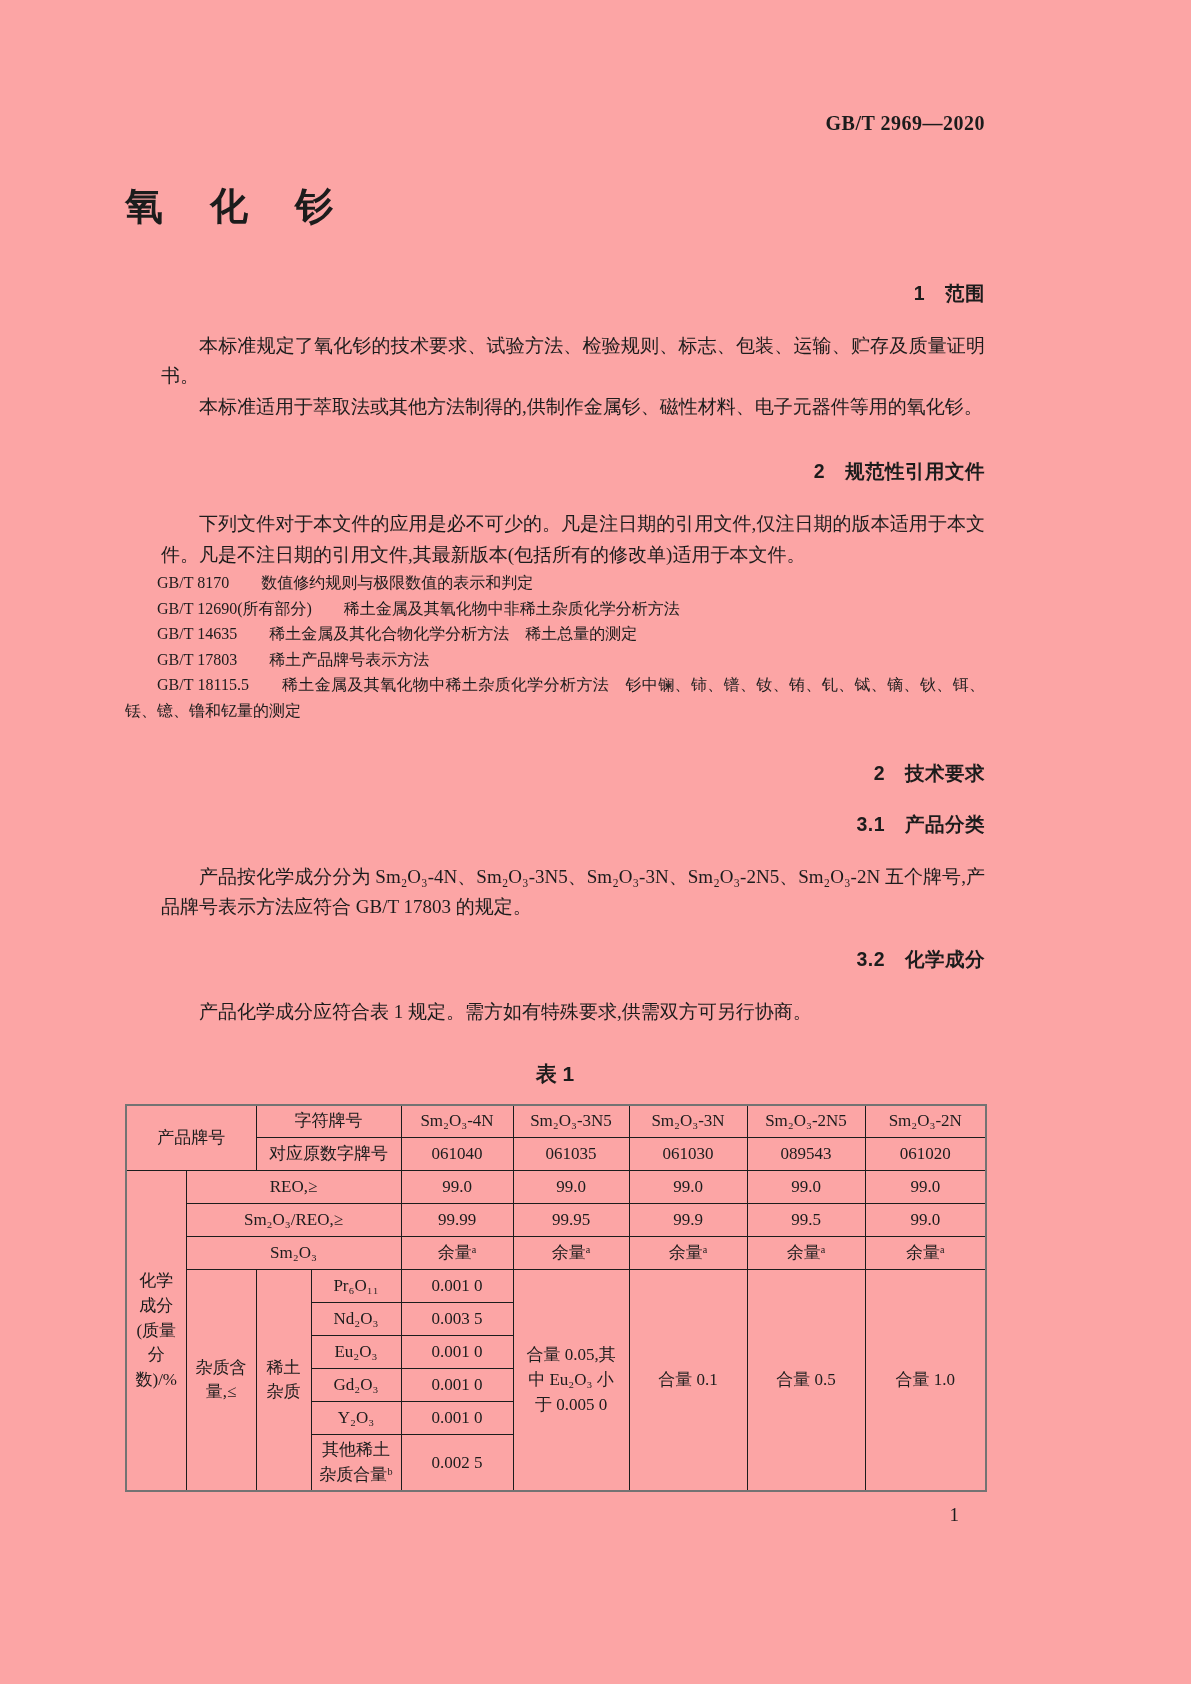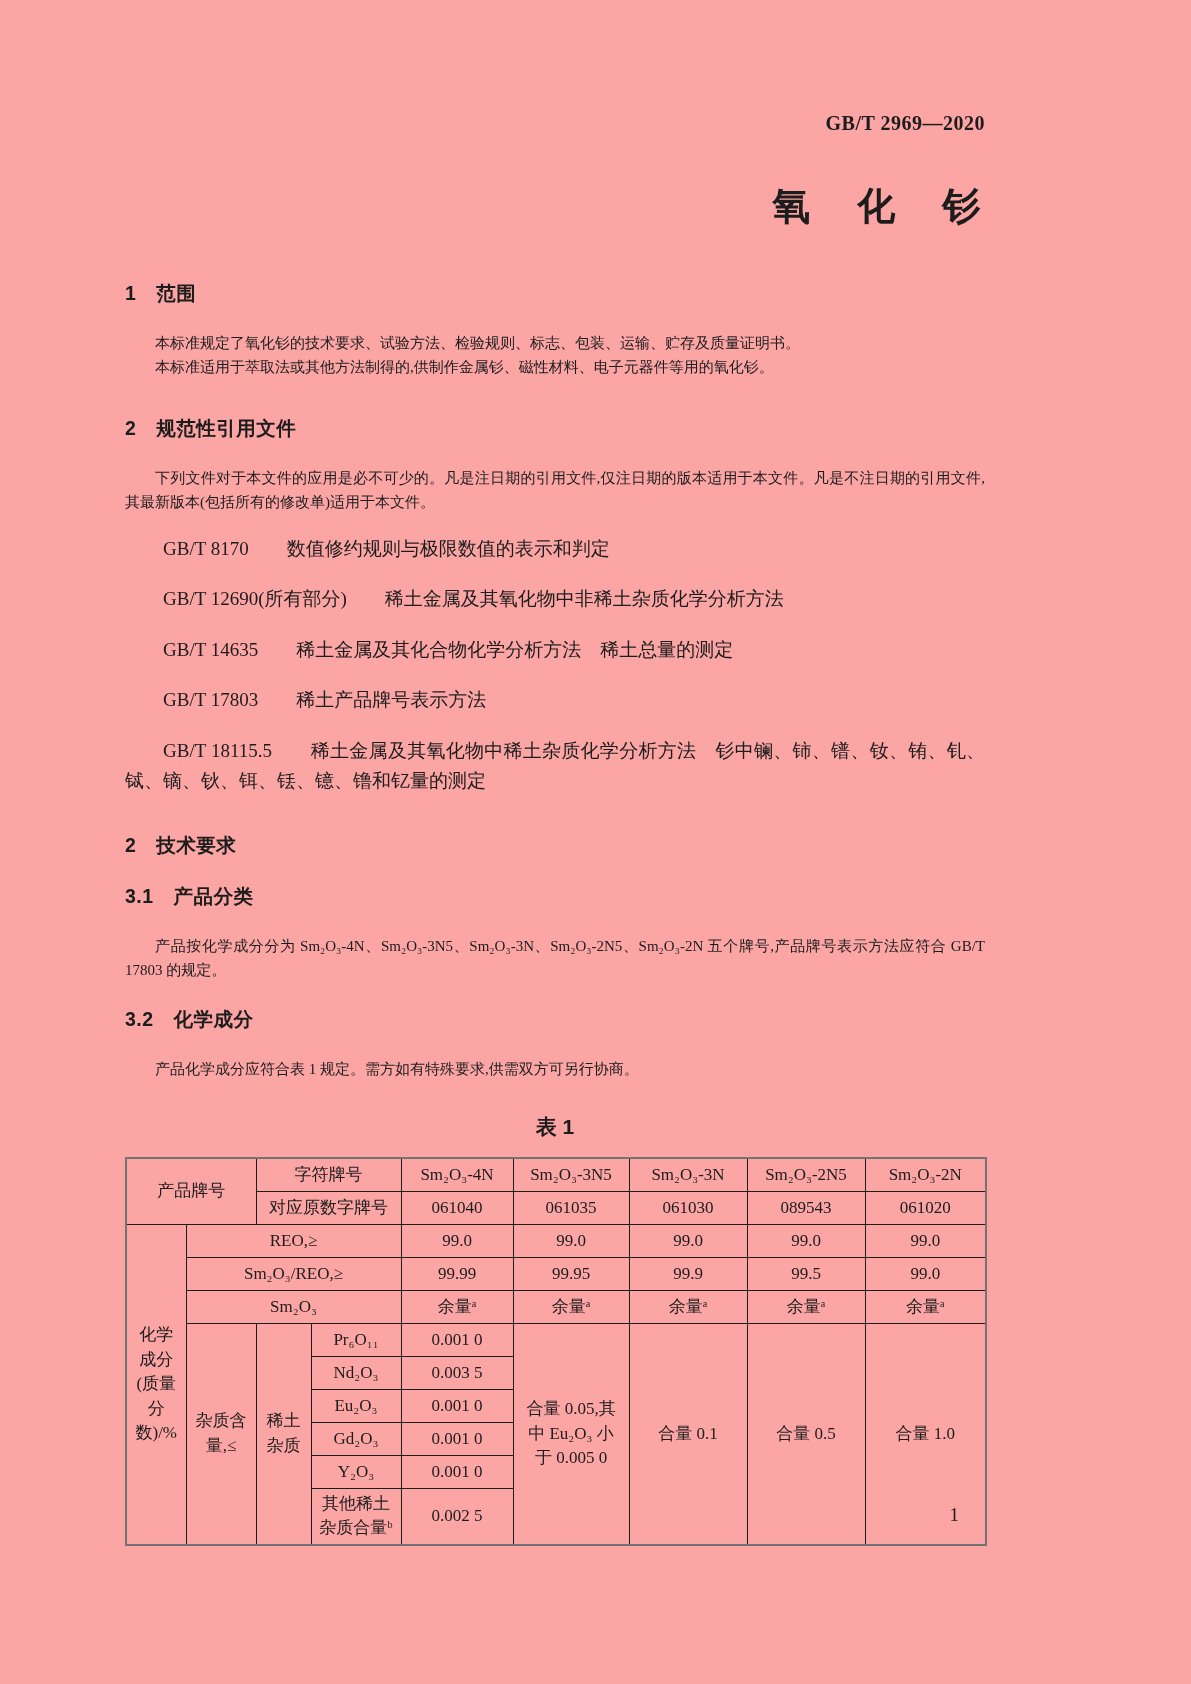--- a/index.html
+++ b/index.html
@@ -19,48 +19,49 @@
   }
   .doc-number {
     text-align: right;
     font-family: "Liberation Serif", "DejaVu Serif", serif;
     font-weight: bold;
     font-size: 20px;
     letter-spacing: 0.5px;
   }
   .doc-title {
     margin-top: 46px;
-    text-align: right;
+    text-align: left;
     font-family: Liberation Sans, sans-serif;
     font-weight: bold;
     font-size: 38px;
     letter-spacing: 0.12em;
   }
   h2.sec-heading, h3.sub-heading {
     font-family: "Liberation Sans", "DejaVu Sans", sans-serif;
     font-weight: bold;
     font-size: 19.5px;
     letter-spacing: 0.5px;
+    text-align: right;
   }
   h2.sec-heading.first { margin-top: 48px; }
   h2.sec-heading.mid   { margin-top: 36px; }
   h3.sub-heading       { margin-top: 24px; }
   p.body {
-    font-size: 15px;
-    line-height: 1.6;
-    text-align: justify;
-    text-indent: 2em;
-  }
-  p.body.first { margin-top: 24px; }
-  p.ref {
     font-size: 19px;
     line-height: 1.6;
     text-align: justify;
     text-indent: 2em;
-    margin-top: 20px;
+    margin-left: 36px;
+  }
+  p.body.first { margin-top: 24px; }
+  p.ref {
+    font-size: 16px;
+    line-height: 1.6;
+    text-align: justify;
+    text-indent: 2em;
   }
   .table-caption {
     margin-top: 32px;
     margin-bottom: 16px;
     text-align: center;
     font-family: "Liberation Sans", "DejaVu Sans", sans-serif;
     font-weight: bold;
     font-size: 21px;
   }
   table.spec {

